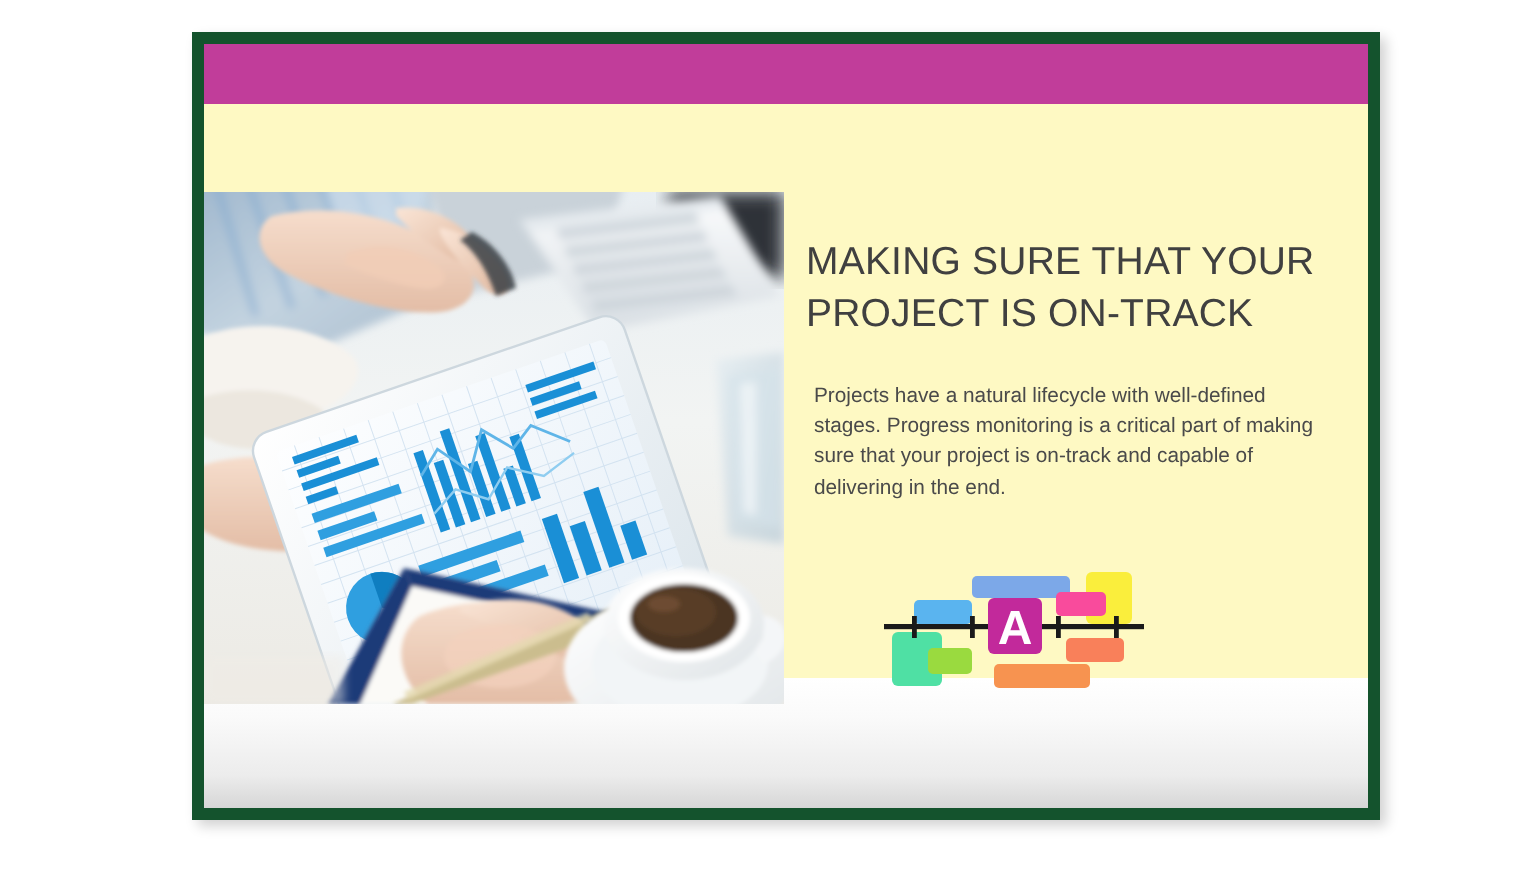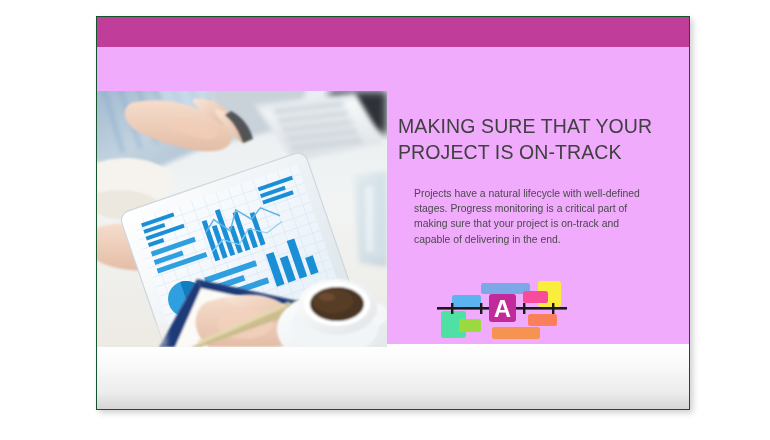--- a/index.html
+++ b/index.html
@@ -22,22 +22,22 @@
     height: 440px;
     background: #ffffff;
   }
 
   #slide {
     position: absolute;
     left: 96px;
     top: 16px;
     width: 594px;
     height: 394px;
-    background: #f0abfc;
-    border: 1px solid #14532d;
+    background: #fef9c3;
+    border: 6px solid #14532d;
     box-sizing: border-box;
     box-shadow: 3px 3px 6px rgba(0,0,0,0.18);
     overflow: hidden;
   }
 
   
   #top-band {
     position: absolute;
     left: 0; top: 0;
     width: 594px;
@@ -76,21 +76,21 @@
   }
   #slide-title {
     font-size: 19.5px;
     line-height: 26px;
     color: #404040;
     letter-spacing: 0.1px;
     margin: 0;
     font-weight: normal;
   }
   #slide-body {
-    margin: 16px;
+    margin: 4px;
     margin-top: 21px;
     font-size: 10.4px;
     line-height: 15.2px;
     color: #4a4a4a;
   }
 
   
   #gantt-icon {
     position: absolute;
     left: 333px;

